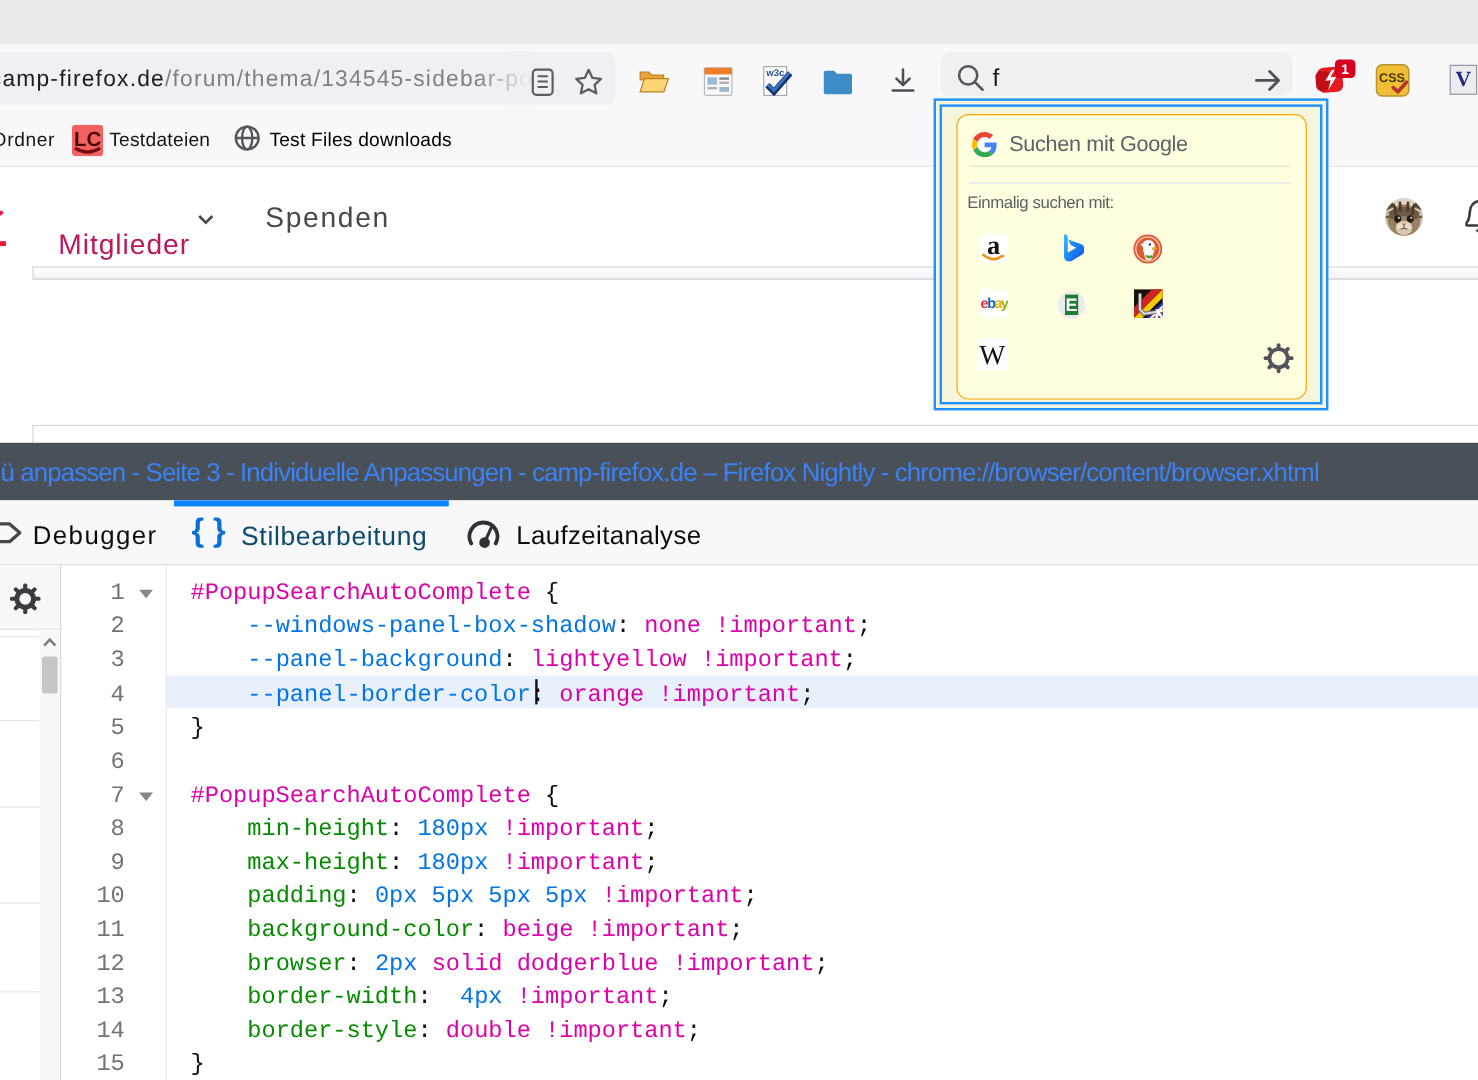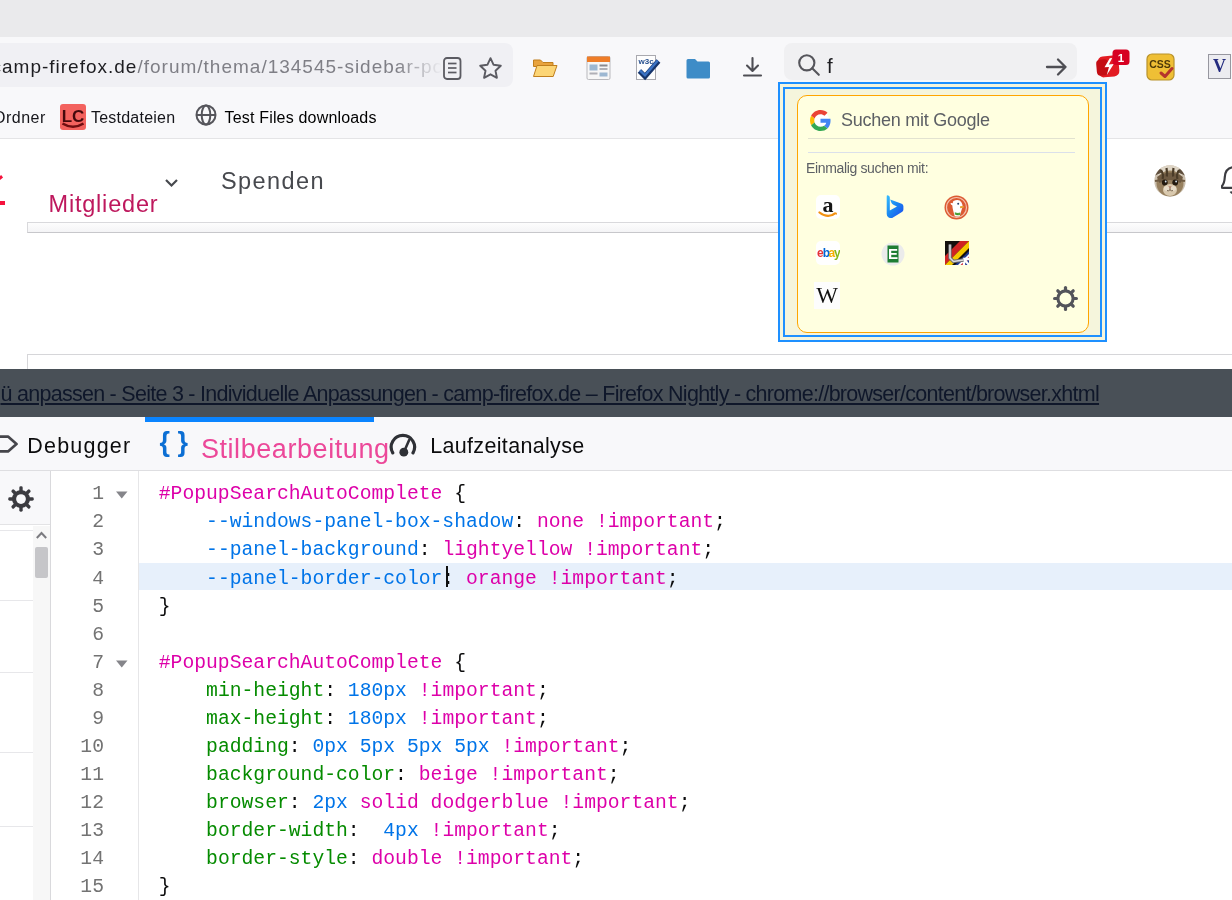--- a/index.html
+++ b/index.html
@@ -149,31 +149,31 @@
   <svg class="abs" style="left:1220.5px;top:164px;" width="13" height="32" viewBox="0 0 13 32">
     <path d="M13 3.2 q-8.6 0.6 -9.2 9.8 q-0.35 6.5 -3 9.2 q-1.2 1.7 1.1 1.7 h11.1" fill="none" stroke="#3c3c41" stroke-width="2.2" stroke-linejoin="round"></path>
     <path d="M9.5 27.5 q1.5 2 3.5 1.6" fill="none" stroke="#3c3c41" stroke-width="2"></path>
   </svg>
 
   <div class="abs" style="left:27px;top:221.6px;width:1205px;height:11px;background:linear-gradient(#fdfdfd,#f4f4f6);border-top:1px solid #d9d9dc;border-left:1px solid #d9d9dc;border-bottom:1px solid #c7c7cb;box-sizing:border-box;"></div>
 
   <div class="abs" style="left:27px;top:354px;width:1205px;height:15px;border-top:1px solid #d6d6d9;border-left:1px solid #d6d6d9;box-sizing:border-box;"></div>
 
   <div class="abs" style="left:0;top:369px;width:1232px;height:47.6px;background:#495057;"></div>
-  <div class="abs" style="left:0.5px;top:384.1px;line-height:1;font-size:21.5px;letter-spacing:-0.73px;color:#0f172a;white-space:nowrap;text-decoration:underline;">ü anpassen - Seite 3 - Individuelle Anpassungen - camp-firefox.de – Firefox Nightly - chrome://browser/content/browser.xhtml</div>
+  <div class="abs" style="left:0.5px;top:384.1px;line-height:1;font-size:21.5px;letter-spacing:-0.73px;color:#3b82f6;white-space:nowrap;">ü anpassen - Seite 3 - Individuelle Anpassungen - camp-firefox.de – Firefox Nightly - chrome://browser/content/browser.xhtml</div>
 
   <div class="abs" style="left:0;top:416.6px;width:1232px;height:54.8px;background:#f8f8fa;border-bottom:1px solid #dedee1;box-sizing:border-box;"></div>
   <div class="abs" style="left:145.4px;top:416.5px;width:228.7px;height:5px;background:#0a84ff;"></div>
 
   <svg class="abs" style="left:0;top:433px;" width="20" height="22" viewBox="0 0 20 22">
     <path d="M-8 3.6 H8 L16.5 11 L8 18.4 H-8" fill="none" stroke="#46464b" stroke-width="2.7" stroke-linejoin="round"></path>
   </svg>
   <div class="abs" style="left:27.3px;top:436px;line-height:1;font-size:21.5px;letter-spacing:1.2px;color:#0c0c0d;">Debugger</div>
   <div class="abs" style="left:159.5px;top:429px;line-height:1;font-size:27px;font-weight:bold;color:#0c6fd4;">{ }</div>
-  <div class="abs" style="left:200.9px;top:436px;line-height:1;font-size:27px;letter-spacing:0.57px;color:#ec4899;">Stilbearbeitung</div>
+  <div class="abs" style="left:200.9px;top:436px;line-height:1;font-size:22px;letter-spacing:0.57px;color:#0c4a6e;">Stilbearbeitung</div>
 
   <svg class="abs" style="left:388px;top:431.5px;" width="31" height="31" viewBox="0 0 30 30">
     <path d="M4.6 20.2 A 11.3 11.3 0 1 1 24.2 20.2" fill="none" stroke="#2f3136" stroke-width="3.1" stroke-linecap="round"></path>
     <circle cx="15.3" cy="19.5" r="4.3" fill="#2f3136"></circle>
     <line x1="15.3" y1="19.5" x2="20.5" y2="7.8" stroke="#2f3136" stroke-width="2.5" stroke-linecap="round"></line>
   </svg>
   <div class="abs" style="left:430.2px;top:436px;line-height:1;font-size:21.5px;letter-spacing:0.33px;color:#0c0c0d;">Laufzeitanalyse</div>
 
   <div class="abs" style="left:0;top:471.4px;width:51px;height:53.4px;background:#f8f8fa;border-bottom:1px solid #e3e3e5;box-sizing:border-box;"></div>
   <div class="abs" style="left:50.2px;top:471.4px;width:1px;height:428.6px;background:#d9d9dc;"></div>

